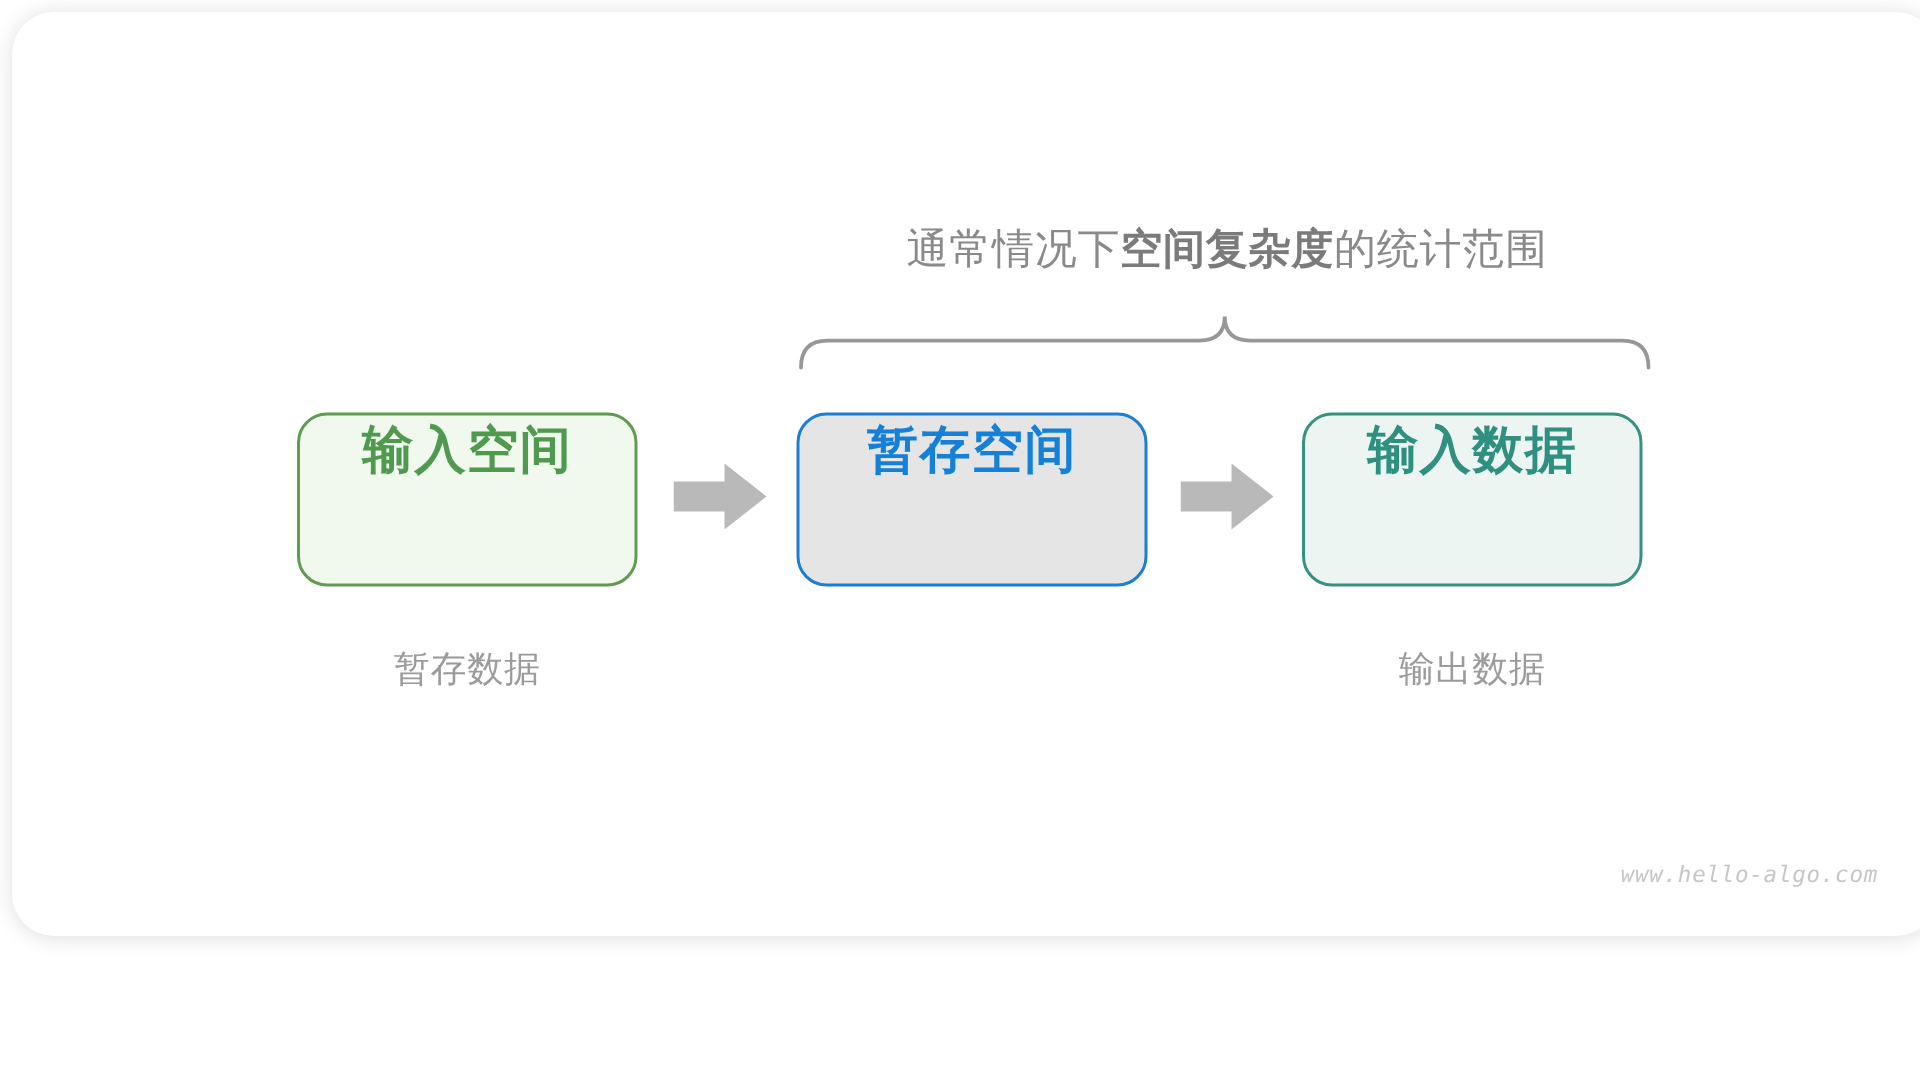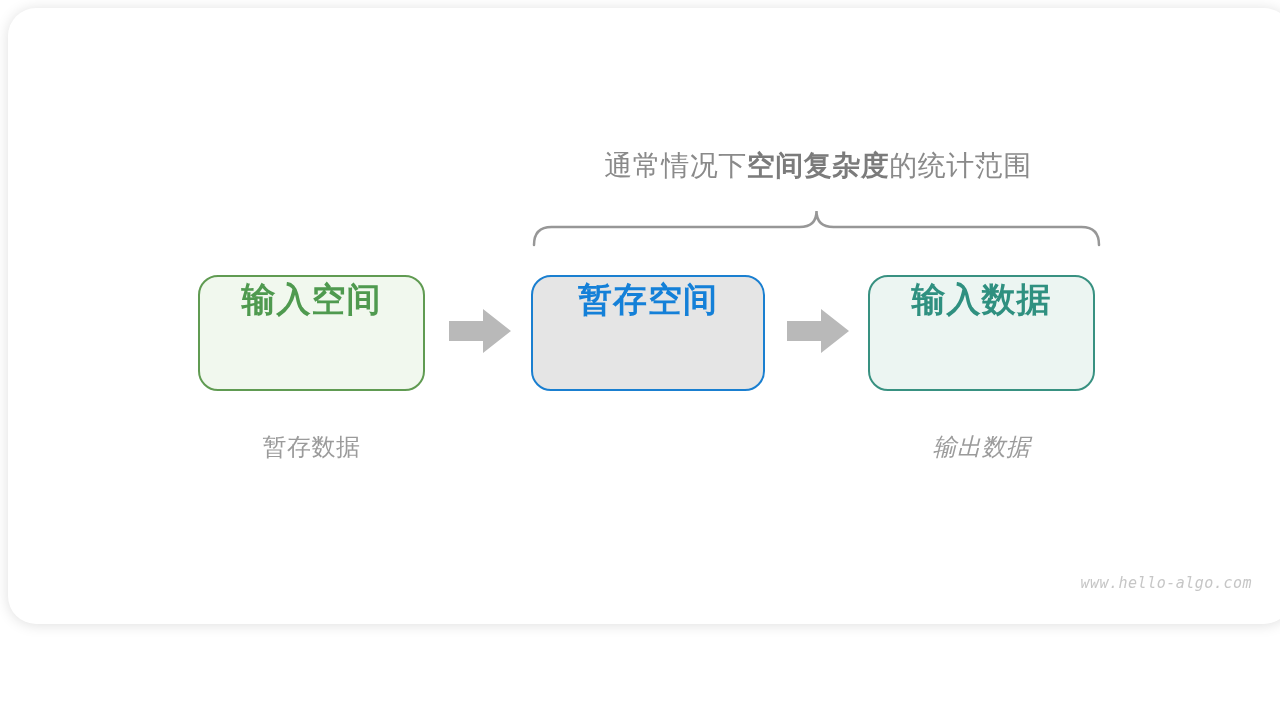--- a/index.html
+++ b/index.html
@@ -69,21 +69,21 @@
     position: absolute;
     top: 415px;
     text-align: center;
     font-size: 24px;
     line-height: 48px;
     color: #9b9b9b;
     letter-spacing: 0.5px;
   }
   .note-1 { left: 190px; width: 227px; }
   .note-2 { left: 523px; width: 234px; }
-  .note-3 { left: 860px; width: 227px; font-style: italic; }
+  .note-3 { left: 860px; width: 227px; }
   .watermark {
     position: absolute;
     right: 40px; bottom: 32px;
     font-family: "DejaVu Sans Mono", monospace;
     font-size: 15px;
     color: #c6c6c6;
     letter-spacing: 0.5px;
     font-style: italic;
   }
 </style>

